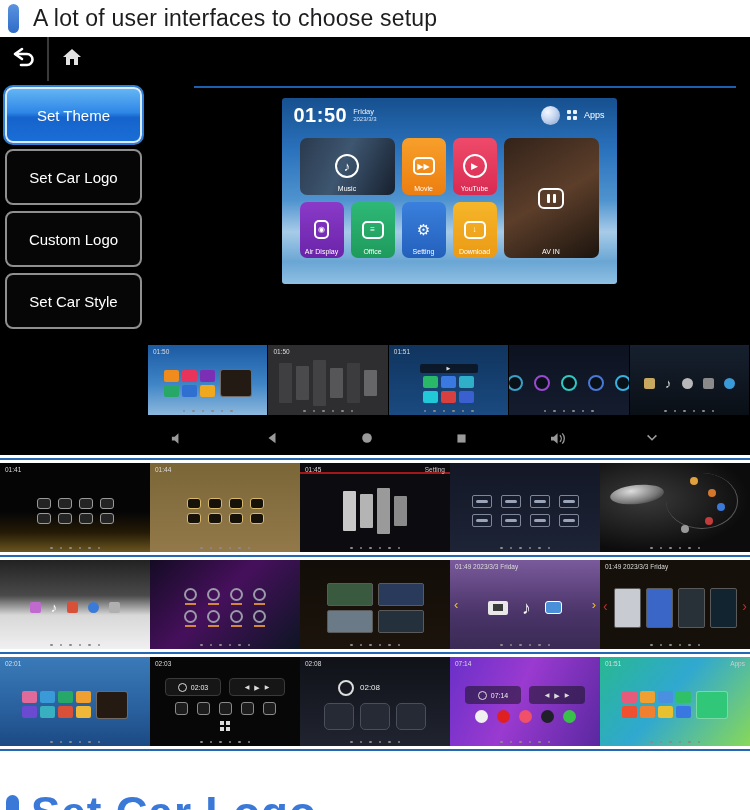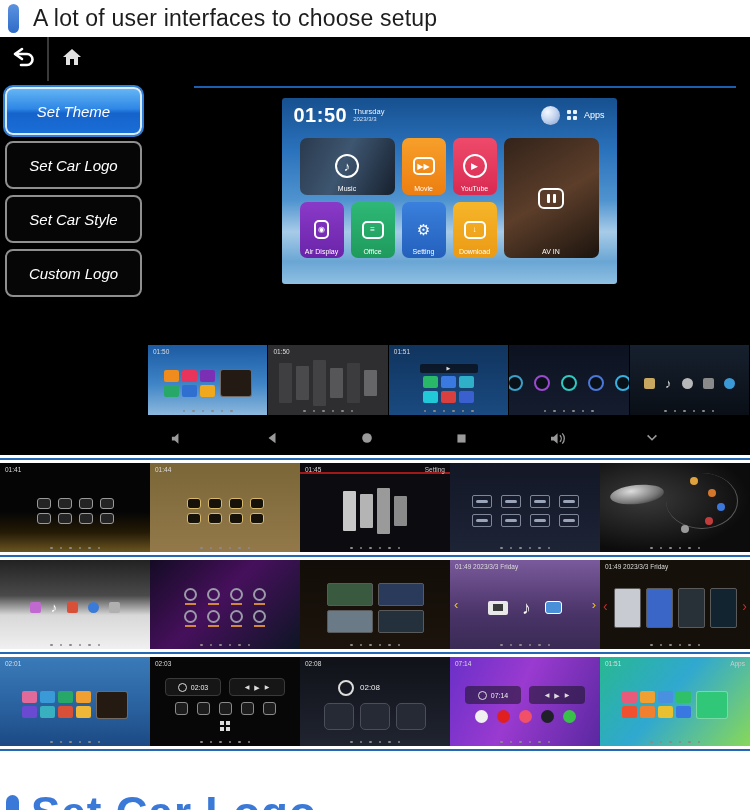--- a/index.html
+++ b/index.html
@@ -15,22 +15,22 @@
   
   .device { position:absolute; left:0; top:37px; width:750px; height:418px; background:#000; }
   .topbar { position:absolute; left:0; top:0; right:0; height:44px; display:flex; align-items:center; }
   .topbar-btn { width:48px; height:44px; display:flex; align-items:center; justify-content:center; }
   .topbar-btn.left { border-right:1px solid #3a3a3a; }
   .topbar-btn.right { border-left:1px solid #3a3a3a; width:47px; }
   .topbar-title { flex:1; text-align:center; color:#fff; font-size:19px; }
 
   .sidebar { position:absolute; left:0; top:44px; width:148px; bottom:0;
     display:flex; flex-direction:column; padding:6px 6px 0 5px; gap:6px; }
-  .side-btn { height:48px; border-radius:8px; background:#060606; border:2px solid #8f8f8f;
-    color:#fff; font-size:15px; display:flex; align-items:center; justify-content:center;font-style:italic; }
+  .side-btn { height:56px; border-radius:8px; background:#060606; border:2px solid #8f8f8f;
+    color:#fff; font-size:15px; display:flex; align-items:center; justify-content:center; }
   .side-btn.active { background:linear-gradient(180deg,#63b5f4 0%,#2f87e6 45%,#1563cc 55%,#1a6ed6 100%);
     border:2px solid #d9ecff; box-shadow:0 0 0 2px #2f7fd8; }
 
   .content { position:absolute; left:148px; top:44px; right:0; bottom:0; }
   .tip { color:#fff; font-size:10.5px; font-weight:bold; text-align:center; padding-top:12px; }
   .tip-line { border:none; border-top:2px solid #1b5fae; margin:5px 14px 0 46px; }
 
   .preview { position:relative; width:335px; height:186px; margin:10px auto 0;
     border-radius:3px; overflow:hidden;
     background:linear-gradient(180deg,#16508f 0%,#2a72bc 28%,#4f93cf 55%,#a7cbe8 72%,#6aa6d4 88%,#8fc0e2 100%); }
@@ -115,32 +115,32 @@
         <svg width="20" height="18" viewBox="0 0 20 18">
           <path d="M1 9 L10 1 L19 9 H16 V17 H12 V11 H8 V17 H4 V9 Z" fill="#e2e2e2"></path>
         </svg>
       </span>
     </div>
   </div>
 
   <div class="sidebar">
     <div class="side-btn active">Set Theme</div>
     <div class="side-btn">Set Car Logo</div>
+    <div class="side-btn">Custom Logo</div>
     <div class="side-btn">Set Car Style</div>
-    <div class="side-btn">Custom Logo</div>
   </div>
 
   <div class="content">
     <hr class="tip-line">
 
     <div class="preview">
       <div class="p-top">
         <span class="p-time">01:50</span>
         <span class="p-datewrap">
-          <span class="p-day">Thursday</span>
+          <span class="p-day">Friday</span>
           <span class="p-date">2023/3/3</span>
         </span>
         <span class="p-right">
           <span class="moon"></span>
           <span class="apps-glyph">
               <i></i>
               <i></i>
               <i></i>
               <i></i>
             </span>

